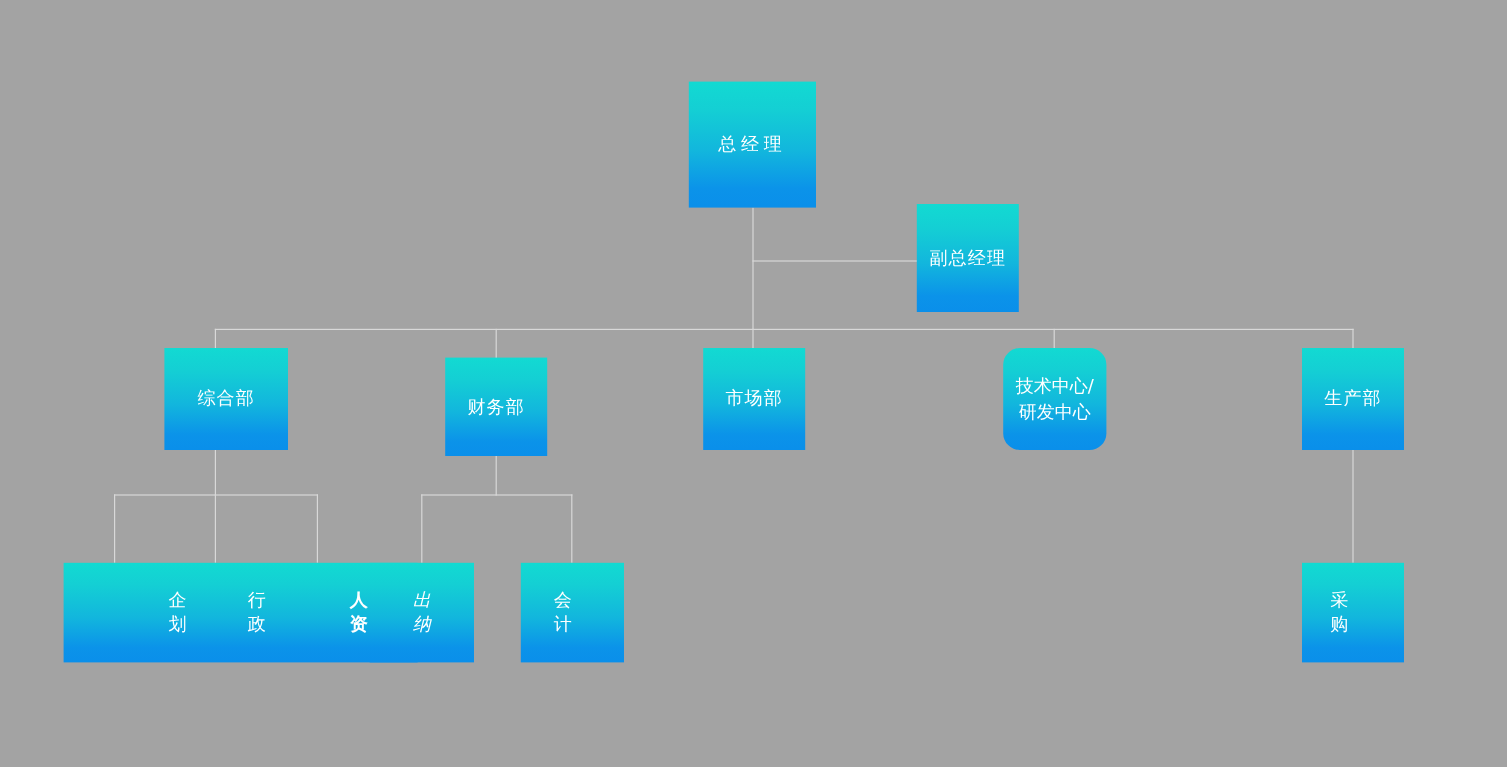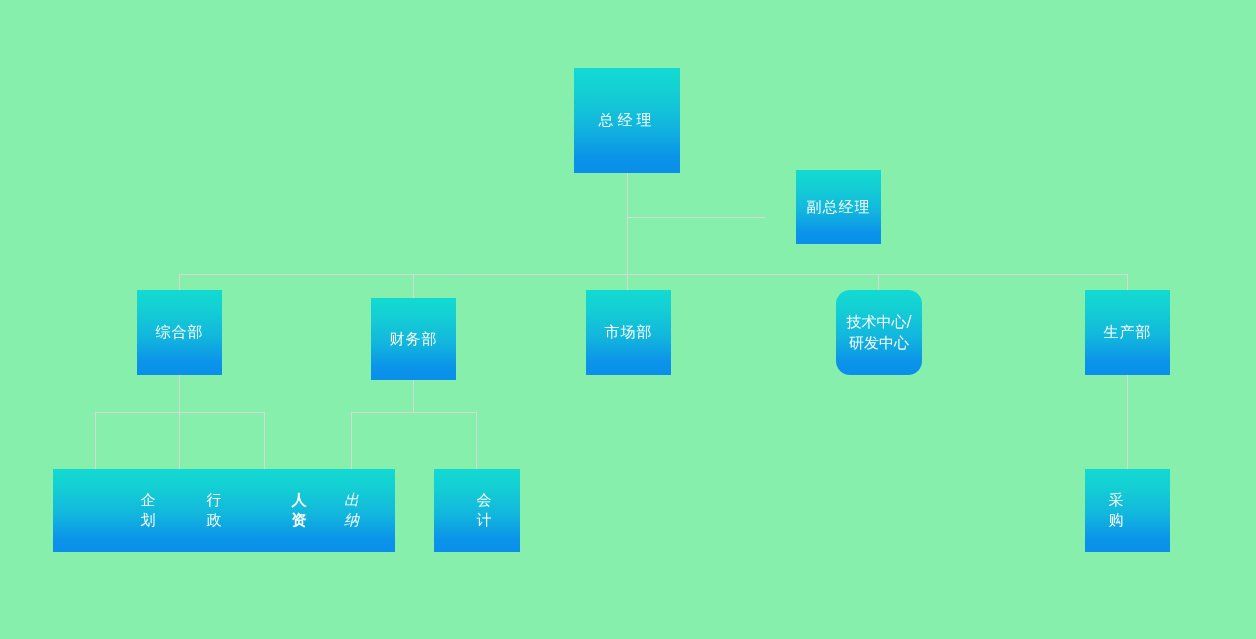--- a/index.html
+++ b/index.html
@@ -8,21 +8,21 @@
     padding: 0;
     background: #ffffff;
   }
   body {
     font-family: "DejaVu Sans", "Liberation Sans", sans-serif;
   }
   #chart-root {
     position: relative;
     width: 1256px;
     height: 639px;
-    background: #86efac;
+    background: #a3a3a3;
     overflow: hidden;
   }
   .node {
     position: absolute;
     box-sizing: border-box;
     display: flex;
     align-items: center;
     justify-content: center;
     color: #ffffff;
     font-size: 15px;
@@ -96,23 +96,23 @@
 
   <div class="conn v" style="left:413px; top:380px; height:33px;"></div>
   <div class="conn h" style="left:351px; top:412px; width:126px;"></div>
   <div class="conn v" style="left:351px; top:412px; height:57px;"></div>
   <div class="conn v" style="left:476px; top:412px; height:57px;"></div>
 
   <div class="conn v" style="left:1127px; top:375px; height:94px;"></div>
 
   <div class="node" style="left:574px; top:68px; width:106px; height:105px; letter-spacing:4px;">总经理</div>
 
-  <div class="node" style="left:796px; top:170px; width:85px; height:74px;">副总经理</div>
+  <div class="node" style="left:764px; top:170px; width:85px; height:90px;">副总经理</div>
 
-  <div class="node" style="left:137px; top:290px; width:85px; height:85px;">综合部</div>
+  <div class="node" style="left:137px; top:290px; width:103px; height:85px;">综合部</div>
 
   <div class="node" style="left:371px; top:298px; width:85px; height:82px;">财务部</div>
 
   <div class="node" style="left:586px; top:290px; width:85px; height:85px;">市场部</div>
 
   <div class="node multi" style="left:836px; top:290px; width:86px; height:85px; letter-spacing:0px;">技术中心/
 研发中心</div>
 
   <div class="node" style="left:1085px; top:290px; width:85px; height:85px;">生产部</div>
 
@@ -128,21 +128,21 @@
     </div>
   </div>
 
   <div class="group-node" style="left:308px; top:469px; width:87px; height:83px;">
     <div class="vlabel" style="left:0; width:87px;font-style:italic;">
       <span class="vtext">出纳</span>
     </div>
   </div>
 
   <div class="group-node" style="left:434px; top:469px; width:86px; height:83px;">
-    <div class="vlabel" style="left:17px; width:66px;">
+    <div class="vlabel" style="left:2px; width:66px;">
       <span class="vtext">会计</span>
     </div>
   </div>
 
   <div class="group-node" style="left:1085px; top:469px; width:85px; height:83px;">
     <div class="vlabel" style="left:0; width:62px;">
       <span class="vtext">采购</span>
     </div>
   </div>
 

